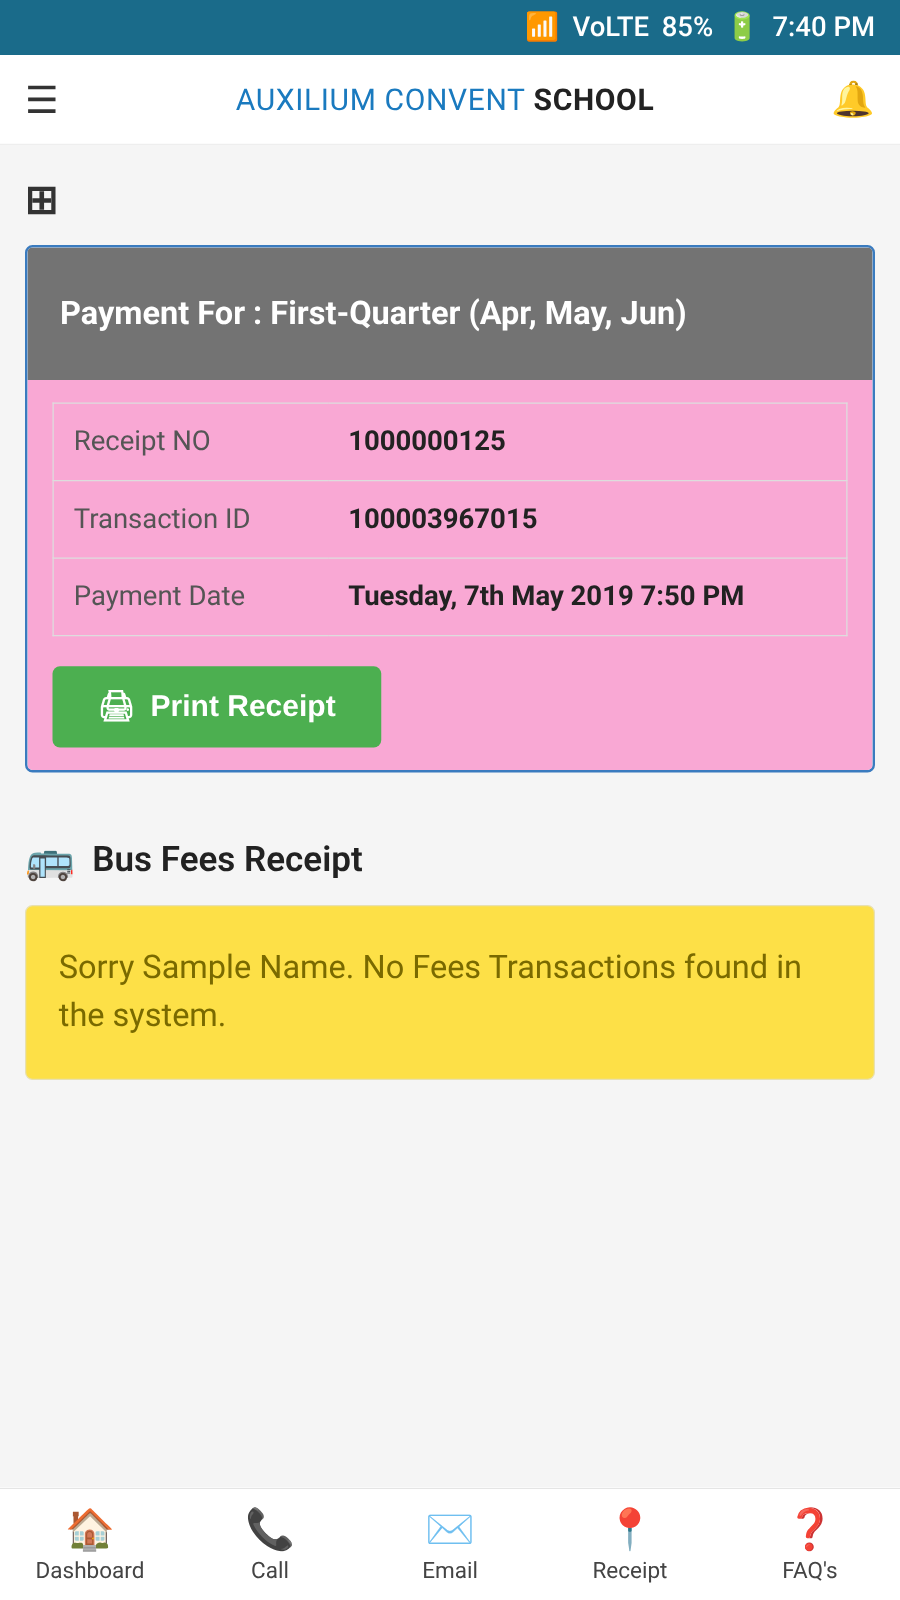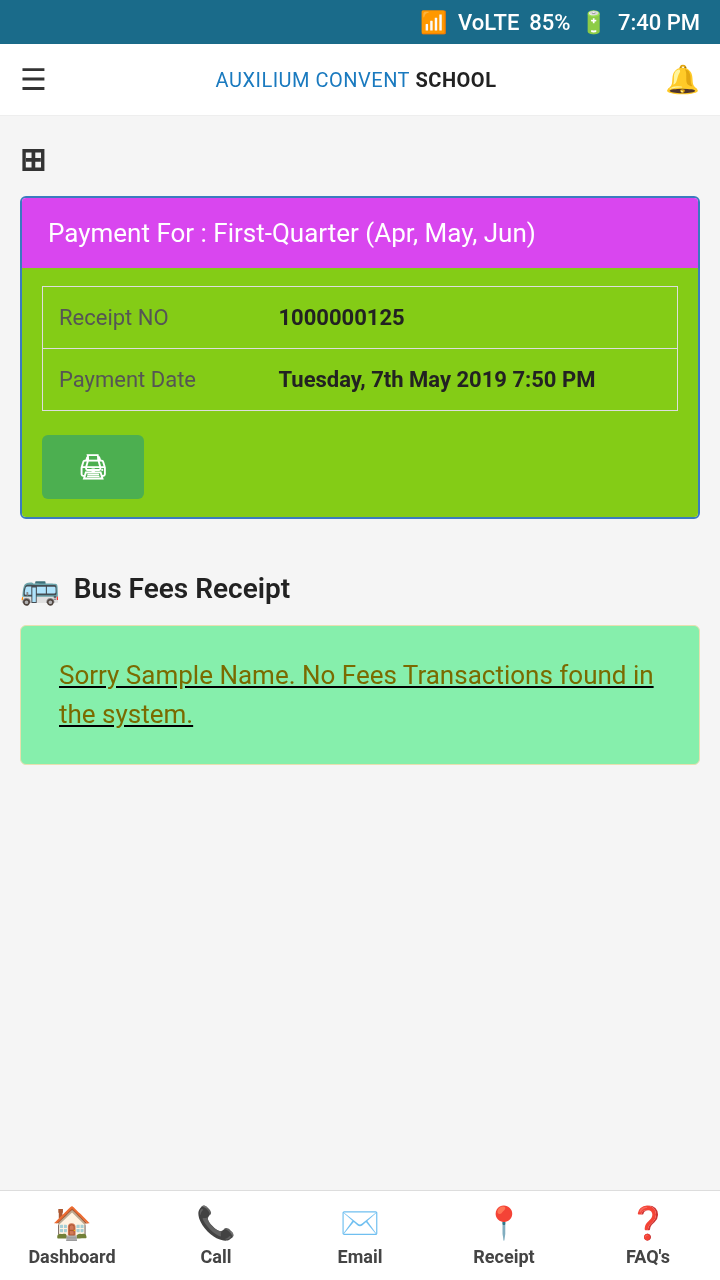--- a/index.html
+++ b/index.html
@@ -38,21 +38,21 @@
       padding: 0 20px;
       border-bottom: 1px solid #eee;
       box-shadow: 0 2px 4px rgba(0,0,0,0.08);
     }
     .header-menu {
       font-size: 30px;
       color: #333;
       cursor: pointer;
     }
     .header-title {
-      font-size: 20px;
+      font-size: 24px;
       font-weight: 400;
       letter-spacing: 0.5px;
     }
     .header-title .blue {
       color: #1a7abf;
       font-weight: 400;
     }
     .header-title .black {
       color: #222;
       font-weight: 700;
@@ -86,29 +86,29 @@
 
     
     .receipt-card {
       background: #fff;
       border: 2px solid #3a7bbf;
       border-radius: 6px;
       overflow: hidden;
       margin-bottom: 50px;
     }
     .receipt-header {
-      background: #d946ef;
-      padding: 20px 26px;
+      background: #737373;
+      padding: 38px 26px;
       color: #fff;
       font-size: 26px;
-      font-weight: 400;
+      font-weight: 700;
     }
     .receipt-body {
       padding: 18px 20px;
-      background: #84cc16;
+      background: #f9a8d4;
     }
     .receipt-table {
       width: 100%;
       border-collapse: collapse;
       margin-bottom: 24px;
     }
     .receipt-table tr {
       border: 1px solid #ddd;
     }
     .receipt-table td {
@@ -144,26 +144,25 @@
       font-size: 24px;
       font-weight: 600;
       cursor: pointer;
       display: inline-flex;
       align-items: center;
       gap: 12px;
     }
 
     
     .bus-card {
-      background: #86efac;
+      background: #fde047;
       border: 1px solid #e8e0b0;
       border-radius: 6px;
-      padding: 30px 38px;
+      padding: 30px 26px;
       margin-top: 4px;
-      text-decoration: underline;
     }
     .bus-no-fees {
       font-size: 26px;
       color: #7a6a00;
       line-height: 1.5;
     }
 
     
     .bottom-nav {
       position: fixed;
@@ -184,21 +183,20 @@
       gap: 4px;
       cursor: pointer;
       flex: 1;
     }
     .nav-icon {
       font-size: 32px;
     }
     .nav-label {
       font-size: 18px;
       color: #444;
-      font-weight: bold;
     }
     .nav-icon.home { color: #3a7abf; }
     .nav-icon.call { color: #4caf50; }
     .nav-icon.email { color: #e57c2b; }
     .nav-icon.location { color: #f5a623; }
     .nav-icon.faq { color: #5bc0de; }
   </style>
 </head>
 <body>
 
@@ -227,27 +225,32 @@
   <div class="receipt-card">
     <div class="receipt-header">Payment For : First-Quarter (Apr, May, Jun)</div>
     <div class="receipt-body">
       <table class="receipt-table">
         <tbody>
             <tr>
           <td>Receipt NO</td>
           <td>1000000125</td>
         </tr>
         <tr>
+          <td>Transaction ID</td>
+          <td>100003967015</td>
+        </tr>
+        <tr>
           <td>Payment Date</td>
           <td>Tuesday, 7th May 2019 7:50 PM</td>
         </tr>
       </tbody>
         </table>
       <button class="print-btn">
         <span>🖨</span>
+        <span>Print Receipt</span>
       </button>
     </div>
   </div>
 
   <div class="section-title">
     <span class="icon">🚌</span>
     <span>Bus Fees Receipt</span>
   </div>
 
   <div class="bus-card">

